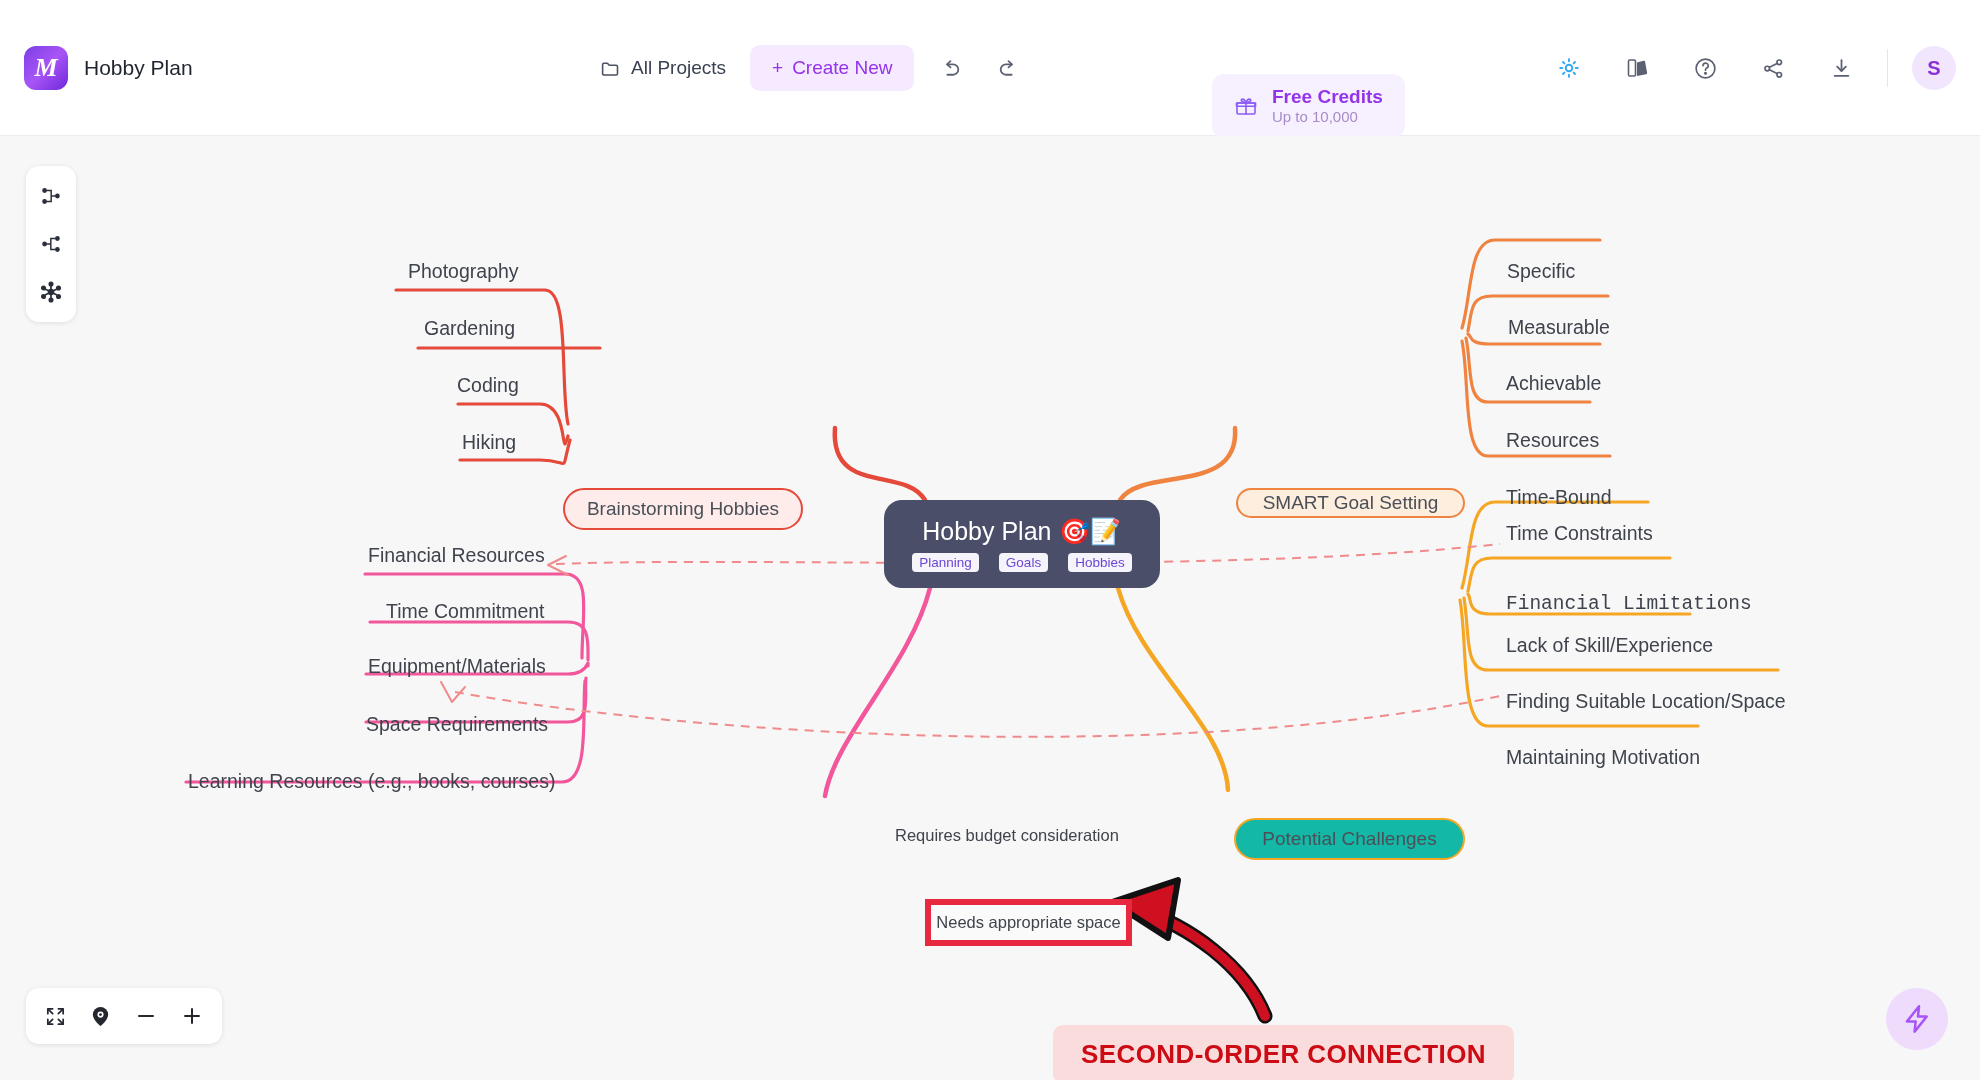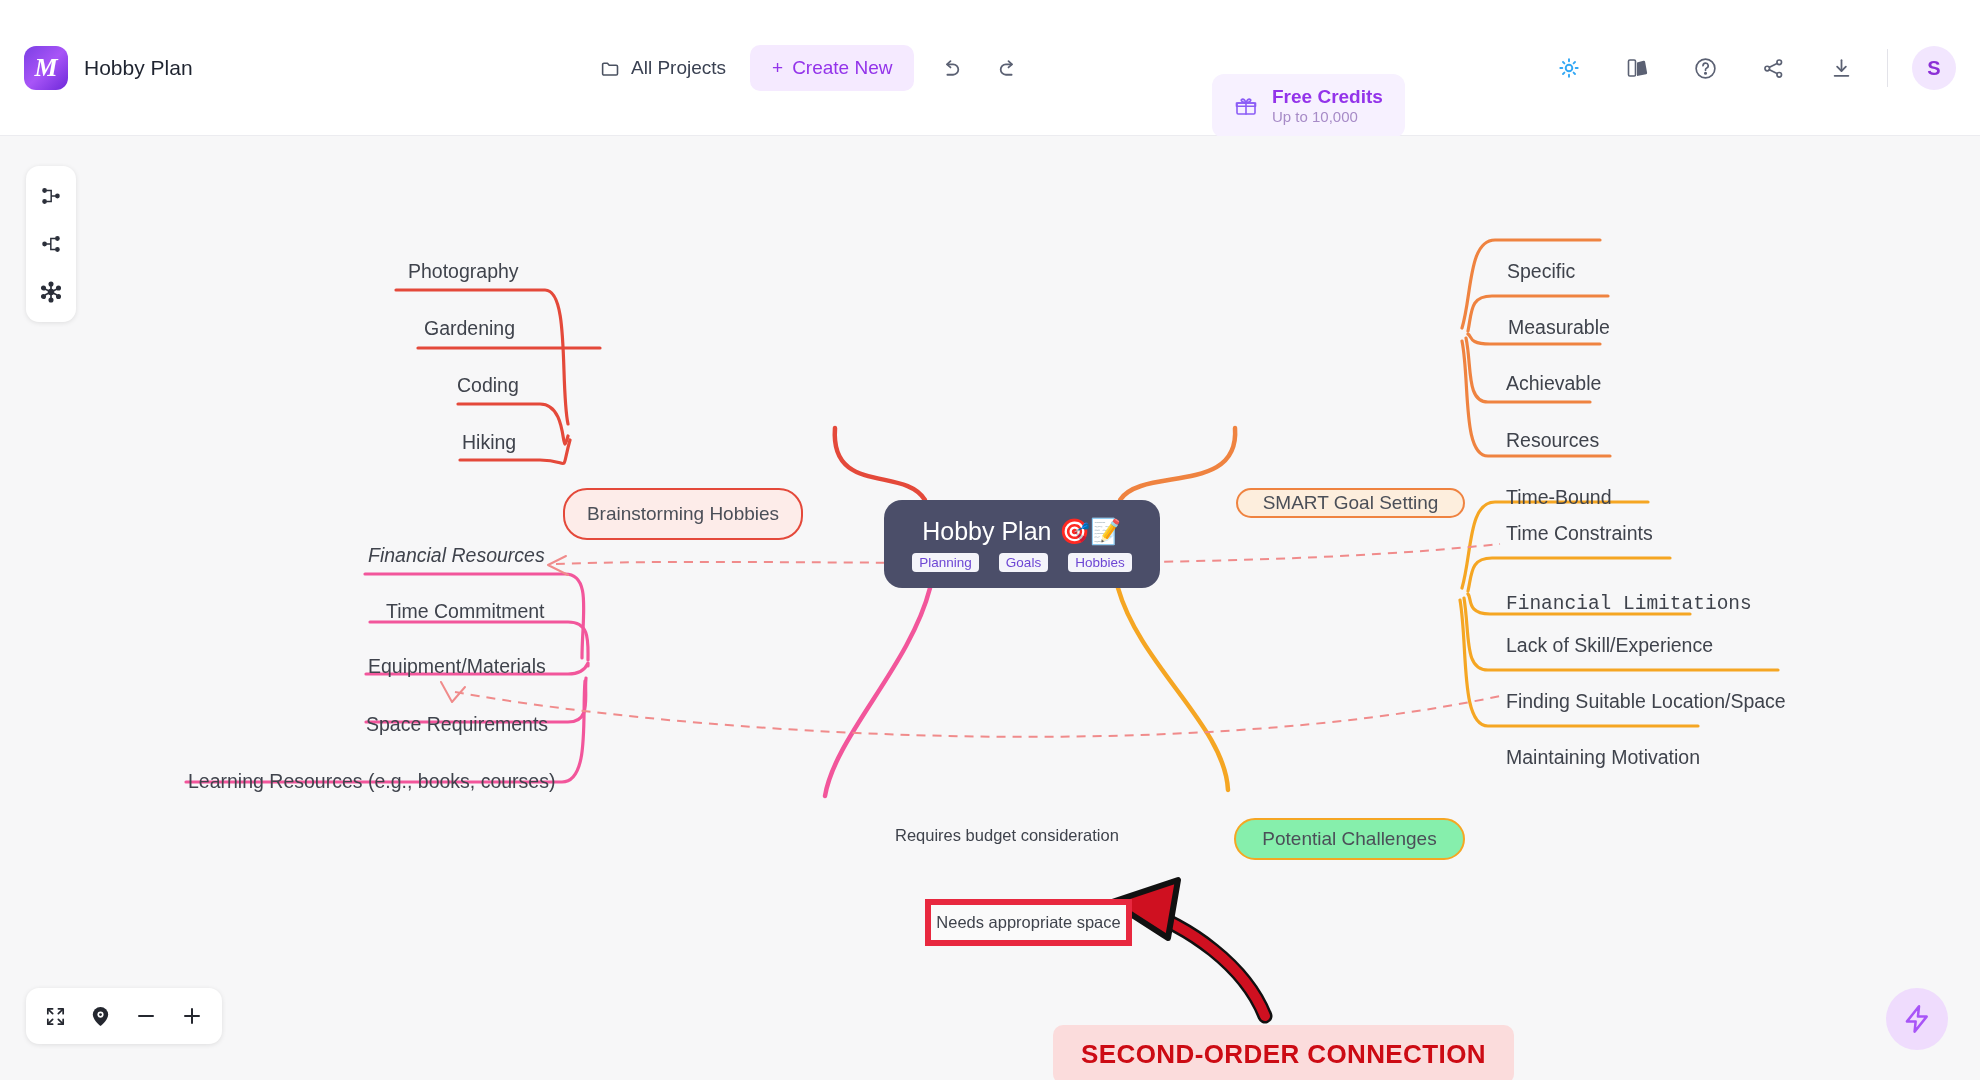--- a/index.html
+++ b/index.html
@@ -108,21 +108,21 @@
 
   
   .node {
     position: absolute; display: flex; align-items: center;
     justify-content: center; border-radius: 24px;
     font-size: 19px; color: #4b4f58; white-space: nowrap;
   }
   .node.red    { background: #fdece9; border: 2.5px solid #e4493a; }
   .node.pink   { background: #fde3ee; border: 2.5px solid #f2569b; }
   .node.orange { background: #fdeedd; border: 2.5px solid #ef8340; }
-  .node.amber  { background: #86efac; border: 2.5px solid #f5a623; }
+  .node.amber  { background: #14b8a6; border: 2.5px solid #f5a623; }
 
   .center-node {
     position: absolute; left: 884px; top: 364px;
     width: 276px; height: 88px; background: #4b4e69;
     border-radius: 18px; display: flex; flex-direction: column;
     align-items: center; justify-content: center; gap: 7px;
   }
   .center-title {
     font-size: 25px; color: #fff; display: flex;
     align-items: center; gap: 8px;
@@ -340,21 +340,21 @@
           <circle cx="12" cy="20" r="1.7" fill="#2b2f3a"></circle>
         <circle cx="4.5" cy="8" r="1.7" fill="#2b2f3a"></circle>
           <circle cx="19.5" cy="8" r="1.7" fill="#2b2f3a"></circle>
         <circle cx="4.5" cy="16.5" r="1.7" fill="#2b2f3a"></circle>
           <circle cx="19.5" cy="16.5" r="1.7" fill="#2b2f3a"></circle>
         <path d="M12 6v12M6 9l12 6M18 9 6 15"></path>
       </svg>
     </div>
   </div>
 
-  <div class="node red" style="left:563px; top:352px; width:240px; height:52px;">
+  <div class="node red" style="left:563px; top:352px; width:240px; height:42px;">
     <span>Brainstorming Hobbies</span>
   </div>
 
 
   <div class="node orange" style="left:1236px; top:352px; width:229px; height:30px;">
     <span>SMART Goal Setting</span>
   </div>
 
   <div class="node amber" style="left:1234px; top:682px; width:231px; height:42px;">
     <span>Potential Challenges</span>
@@ -370,21 +370,21 @@
       <span class="tag">Goals</span>
       <span class="tag">Hobbies</span>
     </div>
   </div>
 
   <div class="leaf" style="left:408px; top:124px;">Photography</div>
   <div class="leaf" style="left:424px; top:181px;">Gardening</div>
   <div class="leaf" style="left:457px; top:238px;">Coding</div>
   <div class="leaf" style="left:462px; top:295px;">Hiking</div>
 
-  <div class="leaf" style="left:368px; top:408px;font-style:italic;">Financial Resources</div>
+  <div class="leaf" style="left:368px; top:408px;">Financial Resources</div>
   <div class="leaf" style="left:386px; top:464px;">Time Commitment</div>
   <div class="leaf" style="left:368px; top:519px;">Equipment/Materials</div>
   <div class="leaf" style="left:366px; top:577px;">Space Requirements</div>
   <div class="leaf" style="left:188px; top:634px;">Learning Resources (e.g., books, courses)</div>
 
   <div class="leaf" style="left:1507px; top:124px;">Specific</div>
   <div class="leaf" style="left:1508px; top:180px;">Measurable</div>
   <div class="leaf" style="left:1506px; top:236px;">Achievable</div>
   <div class="leaf" style="left:1506px; top:293px;">Resources</div>
   <div class="leaf" style="left:1506px; top:350px;">Time-Bound</div>

